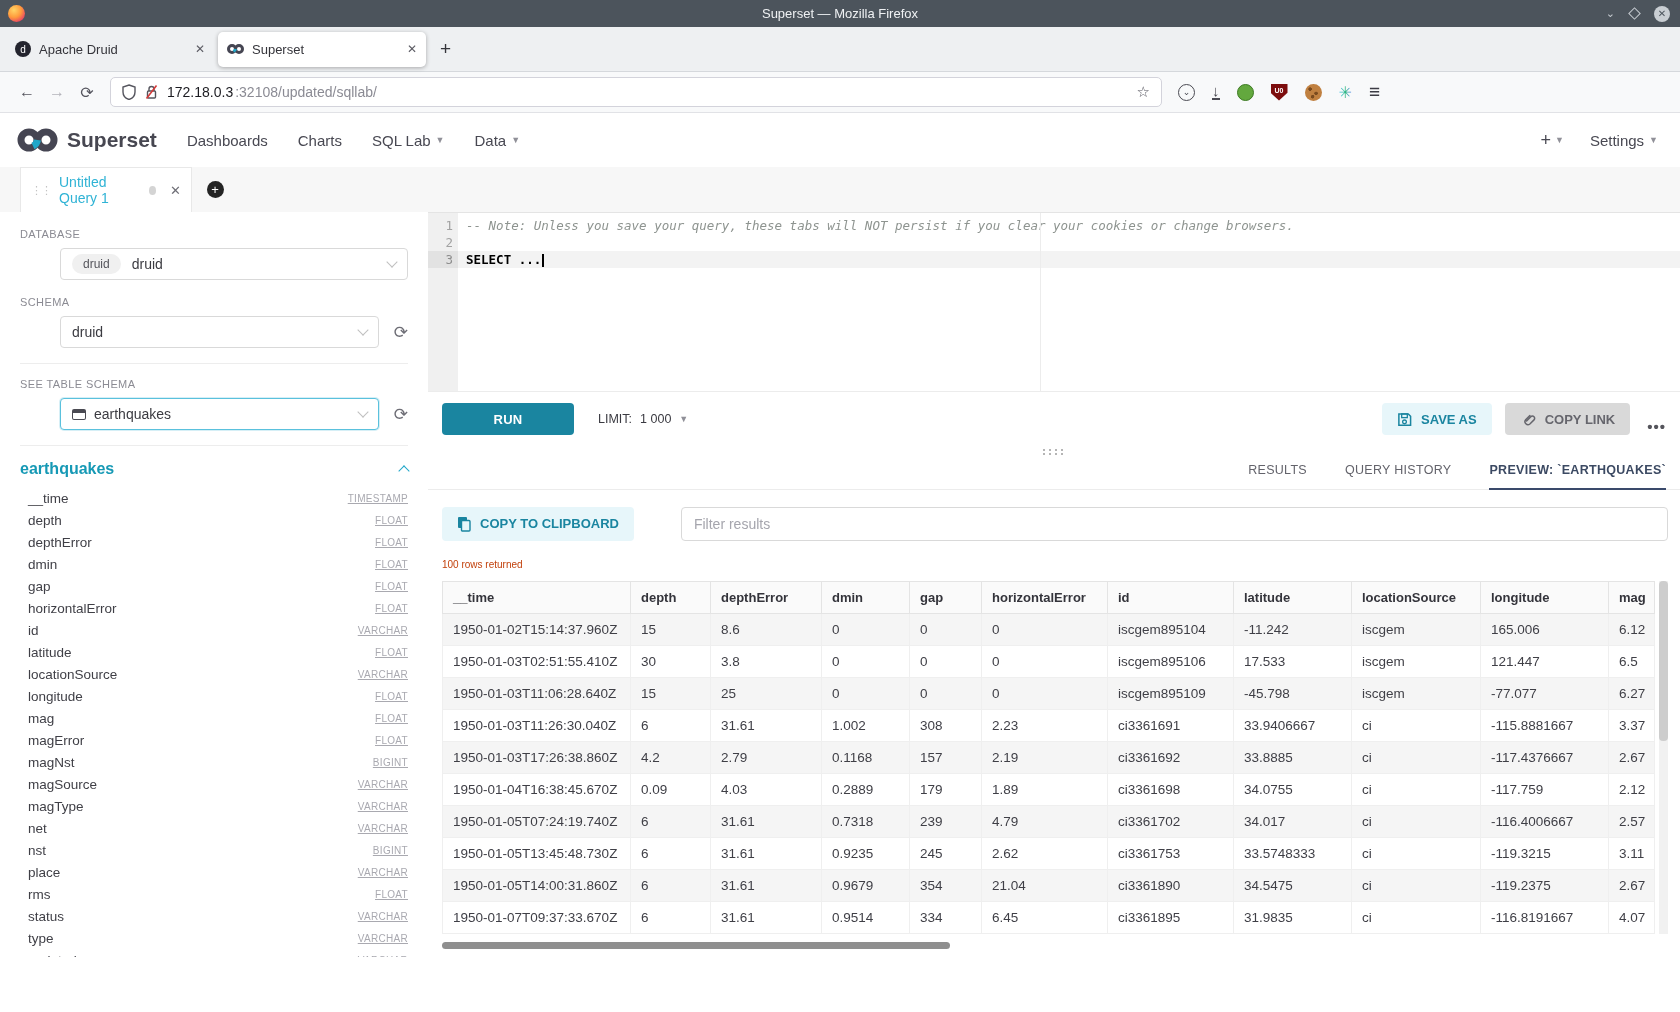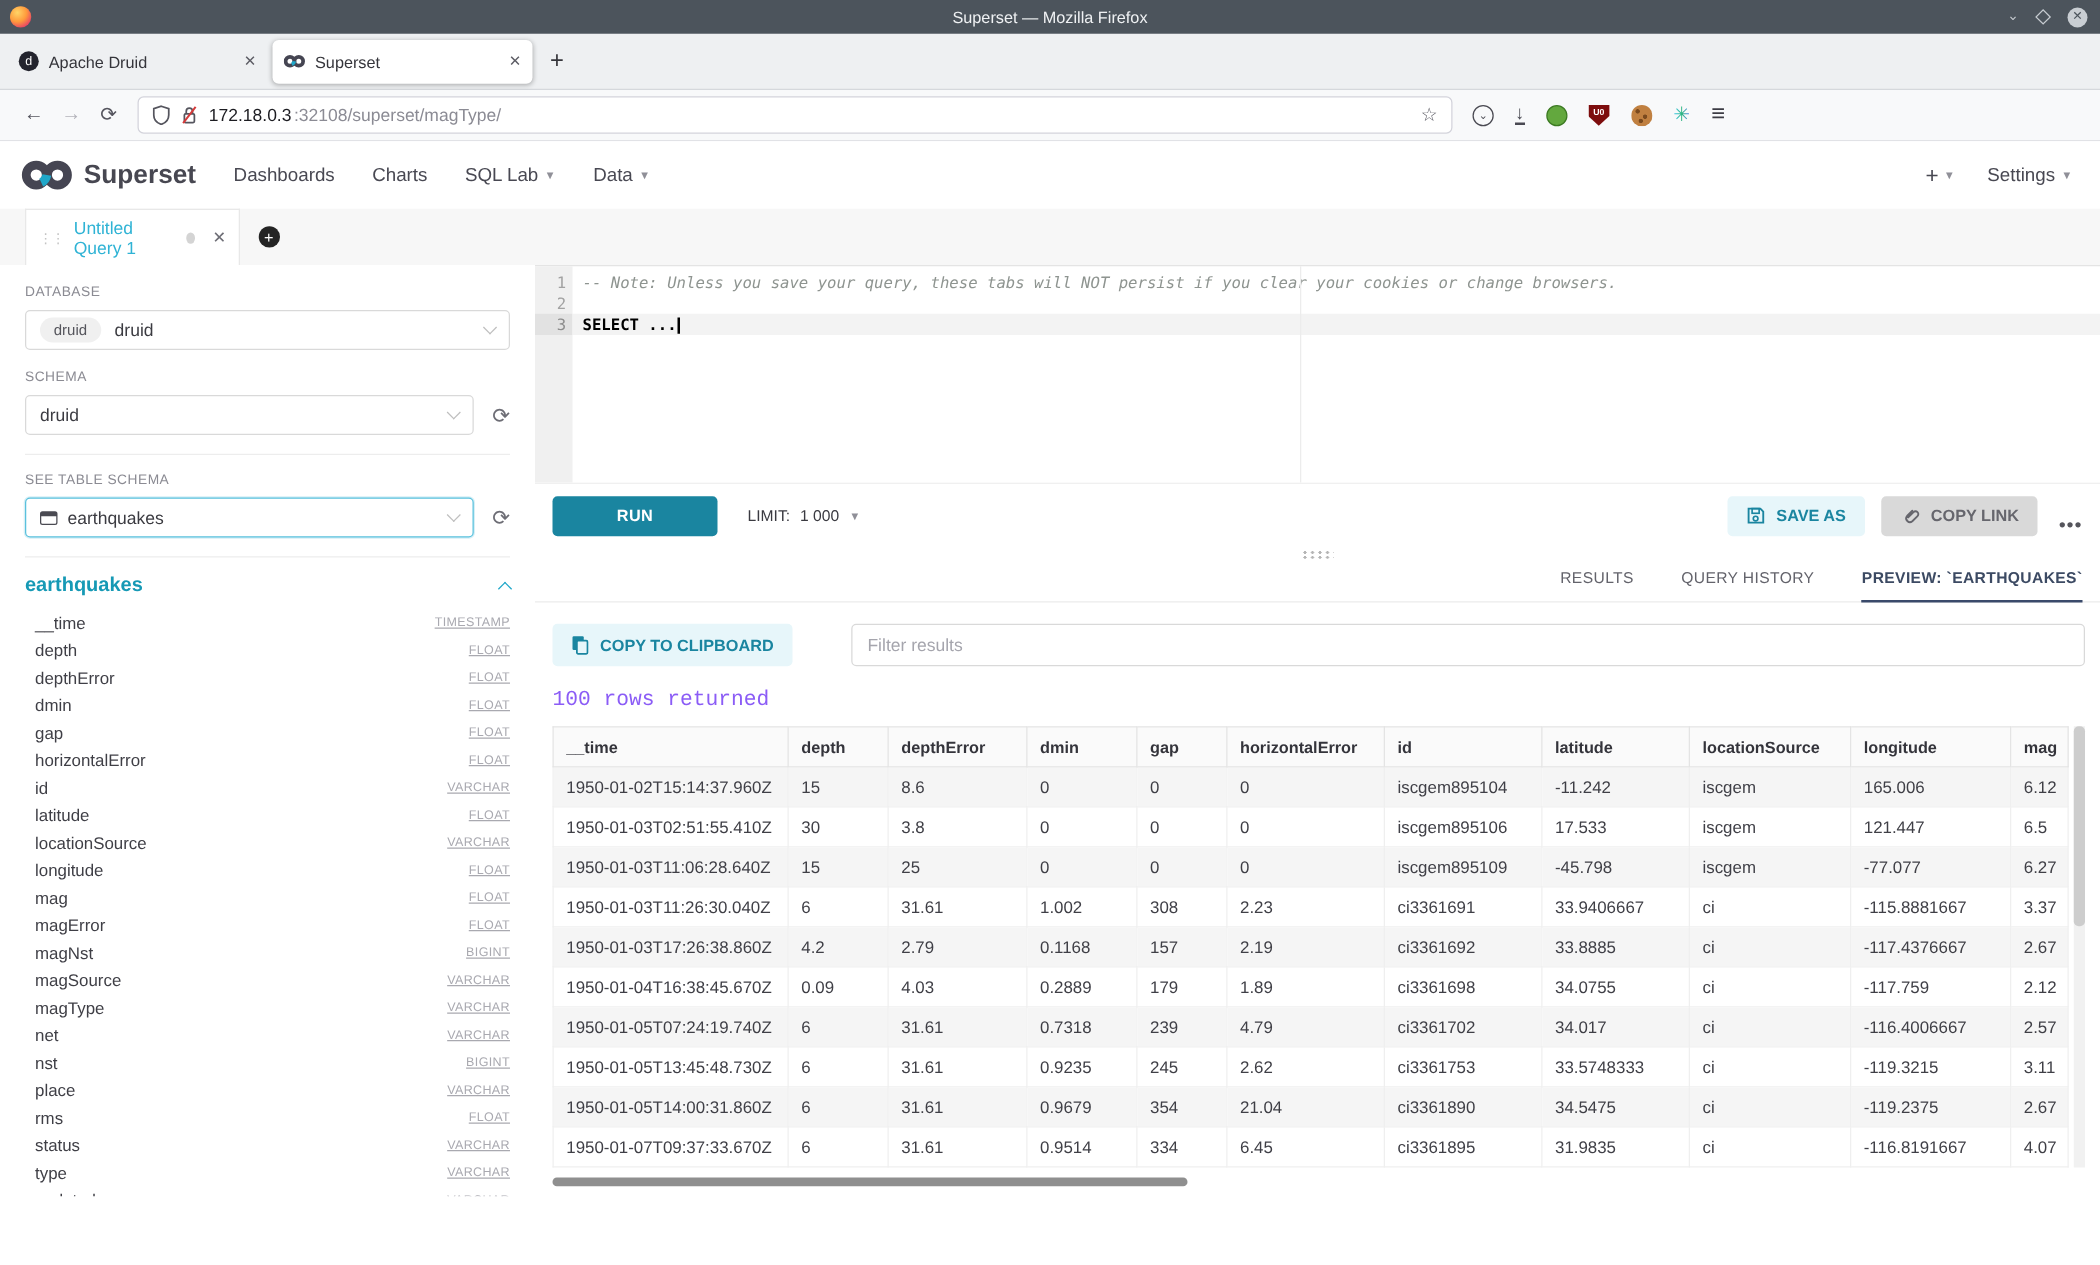--- a/index.html
+++ b/index.html
@@ -69,21 +69,21 @@
   .addtab{width:46px;display:flex;align-items:center;justify-content:center;}
   .addtab-circle{width:17px;height:17px;border-radius:50%;background:#242424;color:#fff;font-size:13px;
                  display:flex;align-items:center;justify-content:center;line-height:1;}
 
   
   .main{display:flex;height:745px;}
   .sidebar{width:428px;flex:0 0 428px;padding:16px 20px 0;overflow:hidden;}
   .field-label{font-size:11px;color:#8b8b93;letter-spacing:.4px;margin-bottom:8px;}
   .select-row{display:flex;align-items:center;gap:15px;margin-bottom:4px;}
   .select{flex:1;height:32px;border:1px solid #d9d9d9;border-radius:4px;background:#fff;
-          display:flex;align-items:center;padding:0 11px;font-size:14px;color:#3b3b41;}
+          display:flex;align-items:center;padding:0 11px;font-size:14px;color:#3b3b41;margin-left:40px;}
   .select.hl{border:1px solid #5ac1dd;box-shadow:0 0 0 1px rgba(90,193,221,.25);}
   .chev{margin-left:auto;width:8px;height:8px;border-right:1.5px solid #bfbfbf;border-bottom:1.5px solid #bfbfbf;
         transform:rotate(45deg);margin-top:-4px;}
   .badge{background:#f0f0f0;border-radius:10px;padding:3px 11px;font-size:12px;color:#55555c;margin-right:11px;}
   .refresh{color:#6d6d75;font-size:17px;line-height:1;}
   .tbl-ic{width:14px;height:11px;border:1.5px solid #4a4a52;border-top-width:4px;border-radius:2px;margin-right:8px;flex:0 0 auto;}
   .sdiv{border-top:1px solid #ededed;margin:15px 0 14px;}
   .schema-head{display:flex;align-items:center;margin-bottom:9px;}
   .schema-title{font-size:16px;font-weight:bold;color:#1699b5;}
   .chev-up{margin-left:auto;width:8px;height:8px;border-right:1.5px solid #20a7c9;border-top:1.5px solid #20a7c9;
@@ -125,21 +125,21 @@
              background-size:6px 4px;}
 
   .stabs{display:flex;gap:38px;padding:6px 14px 0;border-bottom:1px solid #ececec;justify-content:flex-end;}
   .stab{font-size:12.5px;color:#63636b;letter-spacing:.3px;padding-bottom:11px;}
   .stab.active{color:#3c4a63;font-weight:bold;border-bottom:2px solid #3a4a6b;margin-bottom:-1px;}
 
   .actions-row{display:flex;align-items:center;gap:15px;padding:17px 12px 0 14px;}
   .filter-input{flex:1;height:34px;border:1px solid #d9d9d9;border-radius:4px;padding:0 12px;
                 font-size:14px;color:#333;outline:none;font-family:inherit;margin-left:32px;}
   .filter-input::placeholder{color:#a5a5ad;}
-  .rowcount{padding:18px 14px 11px;font-size:17px;color:#8b5cf6;font-family:Liberation Mono, monospace;}
+  .rowcount{padding:18px 14px 11px;font-size:10px;color:#c2410c;}
 
   .table-wrap{margin-left:14px;position:relative;width:1226px;}
   table{border-collapse:collapse;table-layout:fixed;width:1212px;}
   th{background:#fafafa;border:1px solid #e4e4e4;font-size:13px;font-weight:bold;color:#34343b;
      text-align:left;padding:7px 10px;height:32px;}
   td{border:1px solid #efefef;font-size:13.5px;color:#3f3f46;padding:7px 10px;height:32px;
      white-space:nowrap;overflow:hidden;}
   tbody tr:nth-child(odd){background:#f5f5f5;}
   tbody tr:nth-child(even){background:#fff;}
   .vscroll{position:absolute;right:0;top:0;bottom:0;width:9px;background:#f1f1f1;}
@@ -194,21 +194,21 @@
       </svg>
     </span>
     <span>
       <svg class="svgic" width="13" height="16" viewBox="0 0 13 16">
         <rect x="2.5" y="7" width="8" height="7" rx="1" fill="none" stroke="#55555e" stroke-width="1.4"></rect>
         <path d="M4 7 V5 a2.5 2.5 0 0 1 5 0 V7" fill="none" stroke="#55555e" stroke-width="1.4"></path>
         <line x1="1.5" y1="14.5" x2="11.5" y2="1.5" stroke="#d43a3a" stroke-width="1.6"></line>
       </svg>
     </span>
     <span class="url-host">172.18.0.3</span>
-    <span class="url-rest" style="margin-left:-7px">:32108/superset/magType/</span>
+    <span class="url-rest" style="margin-left:-7px">:32108/updated/sqllab/</span>
     <span class="url-star">☆</span>
   </div>
   <div class="ric">
     <span class="pocket">⌄</span>
     <span class="dl">↓</span>
     <span class="badger"></span>
     <span class="ublock">U0</span>
     <span class="cookie"></span>
     <span class="mac">✳</span>
     <span class="hamb">≡</span>

